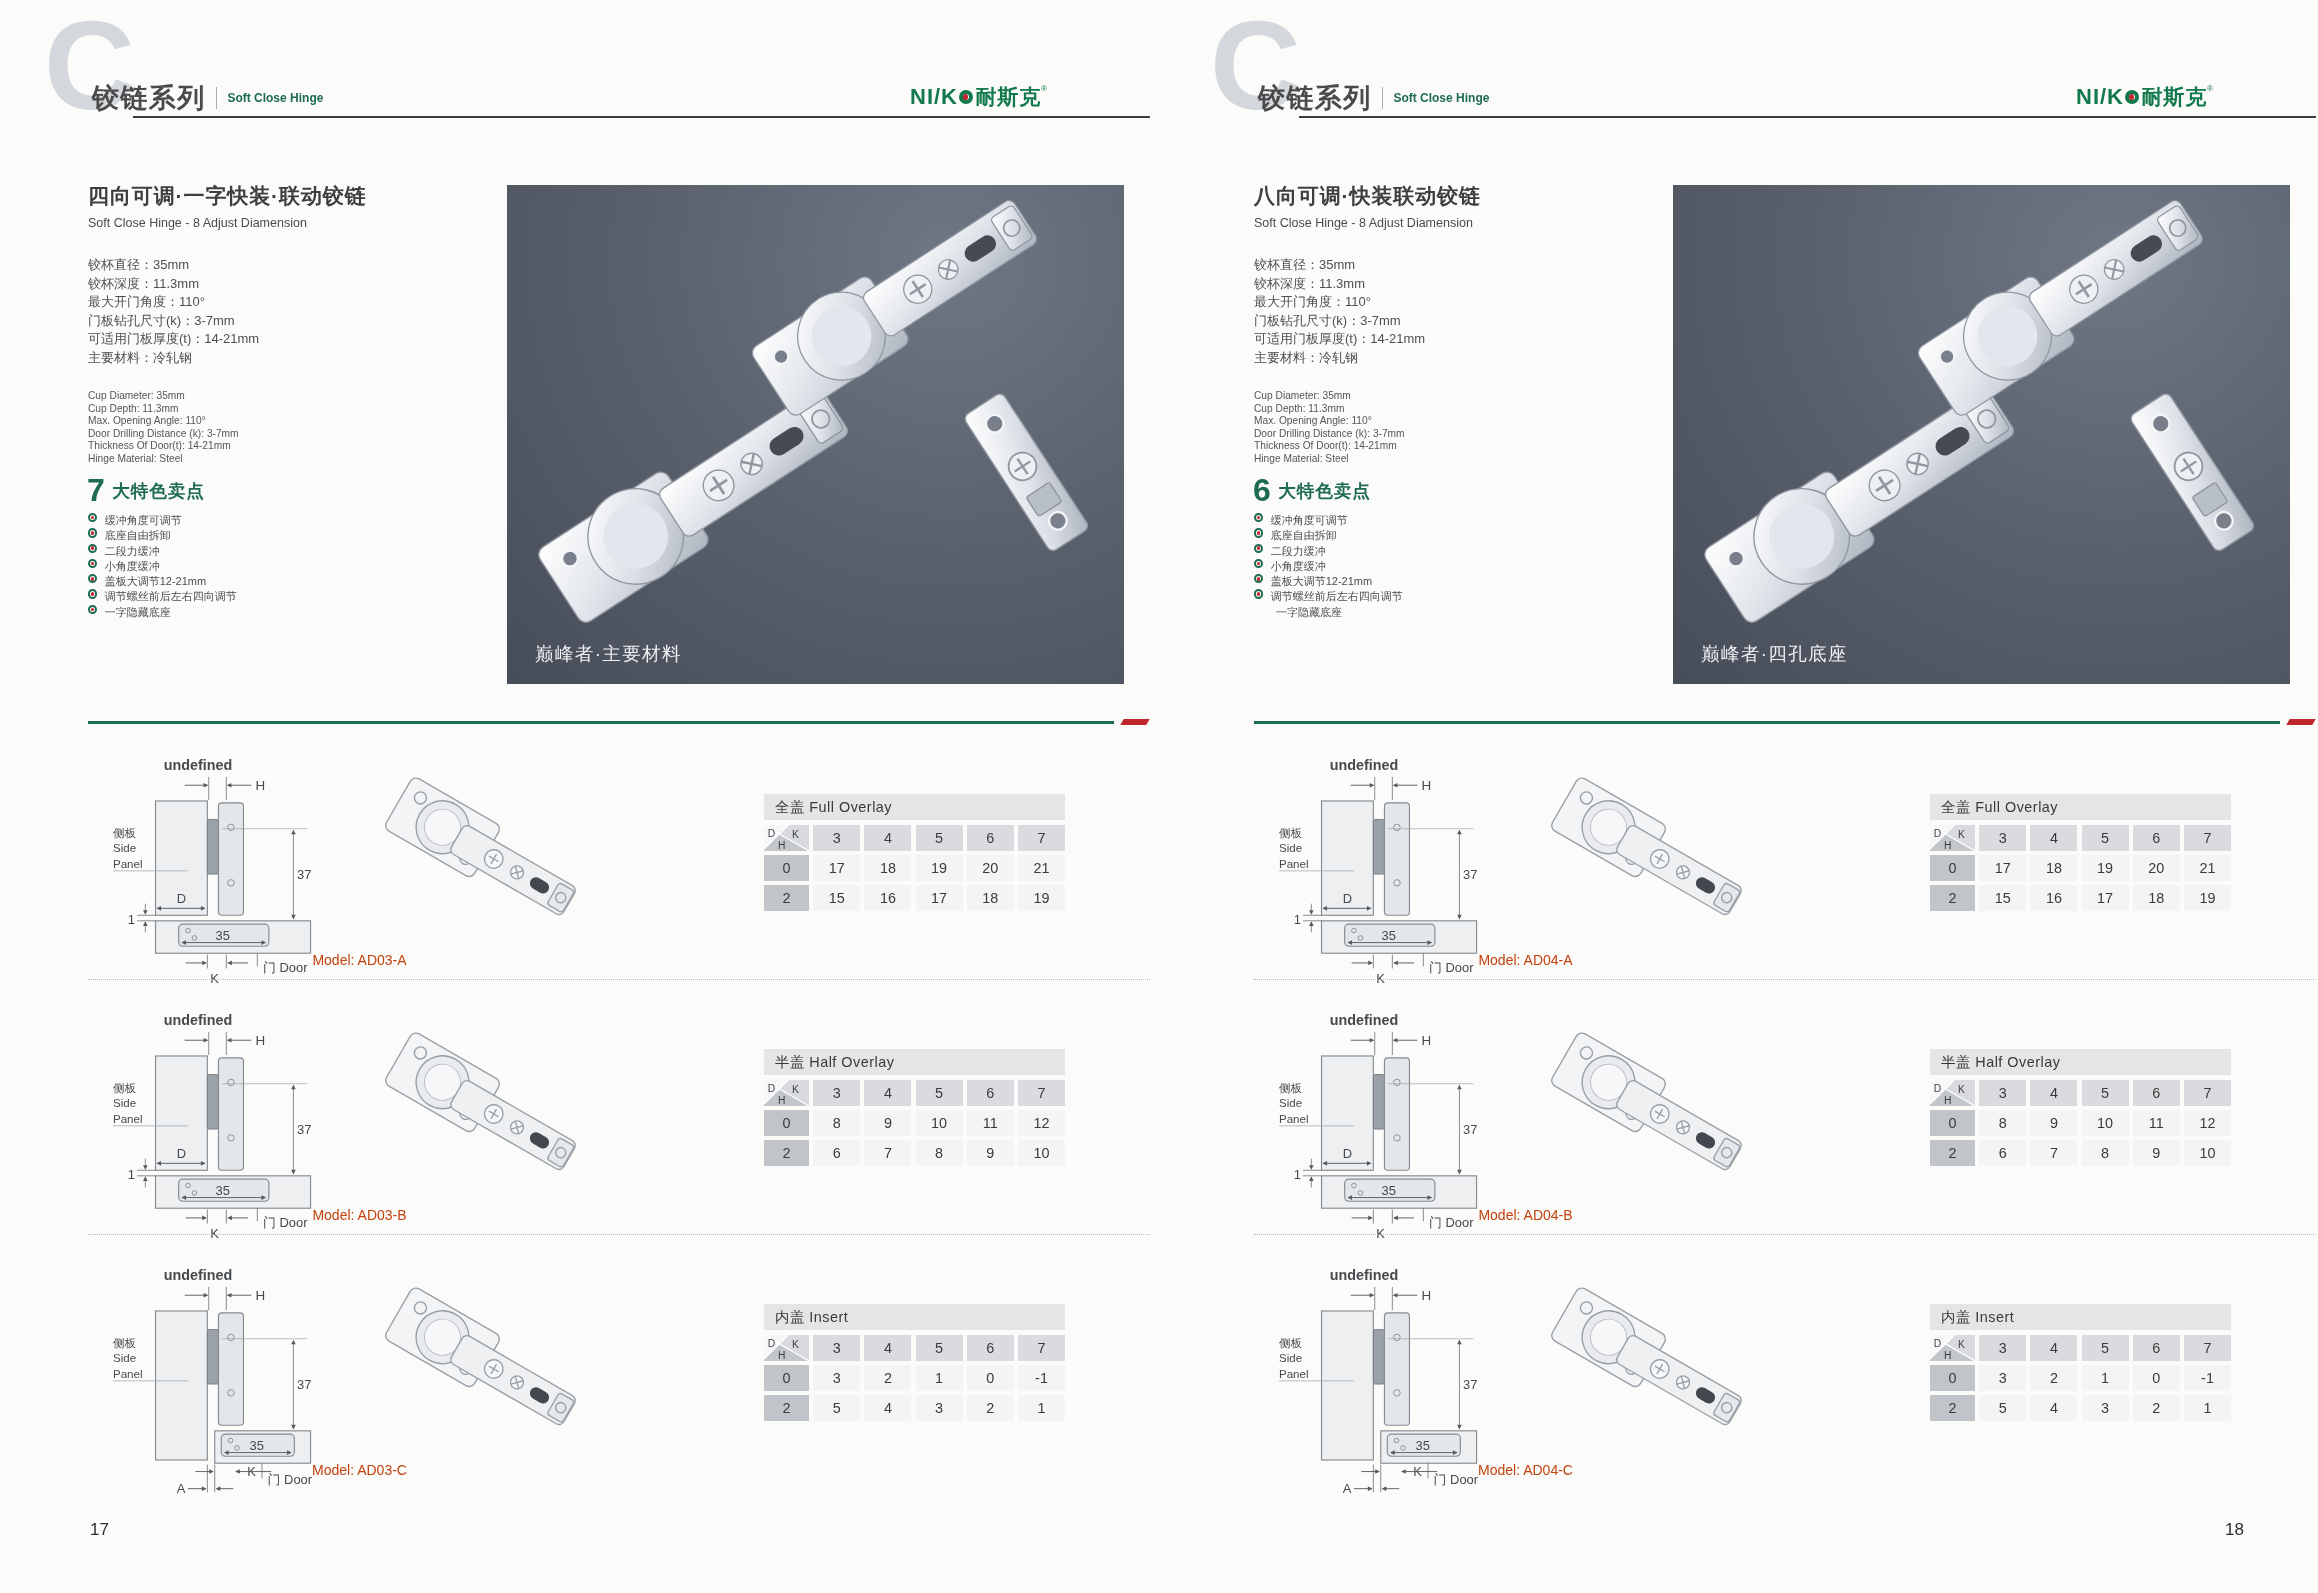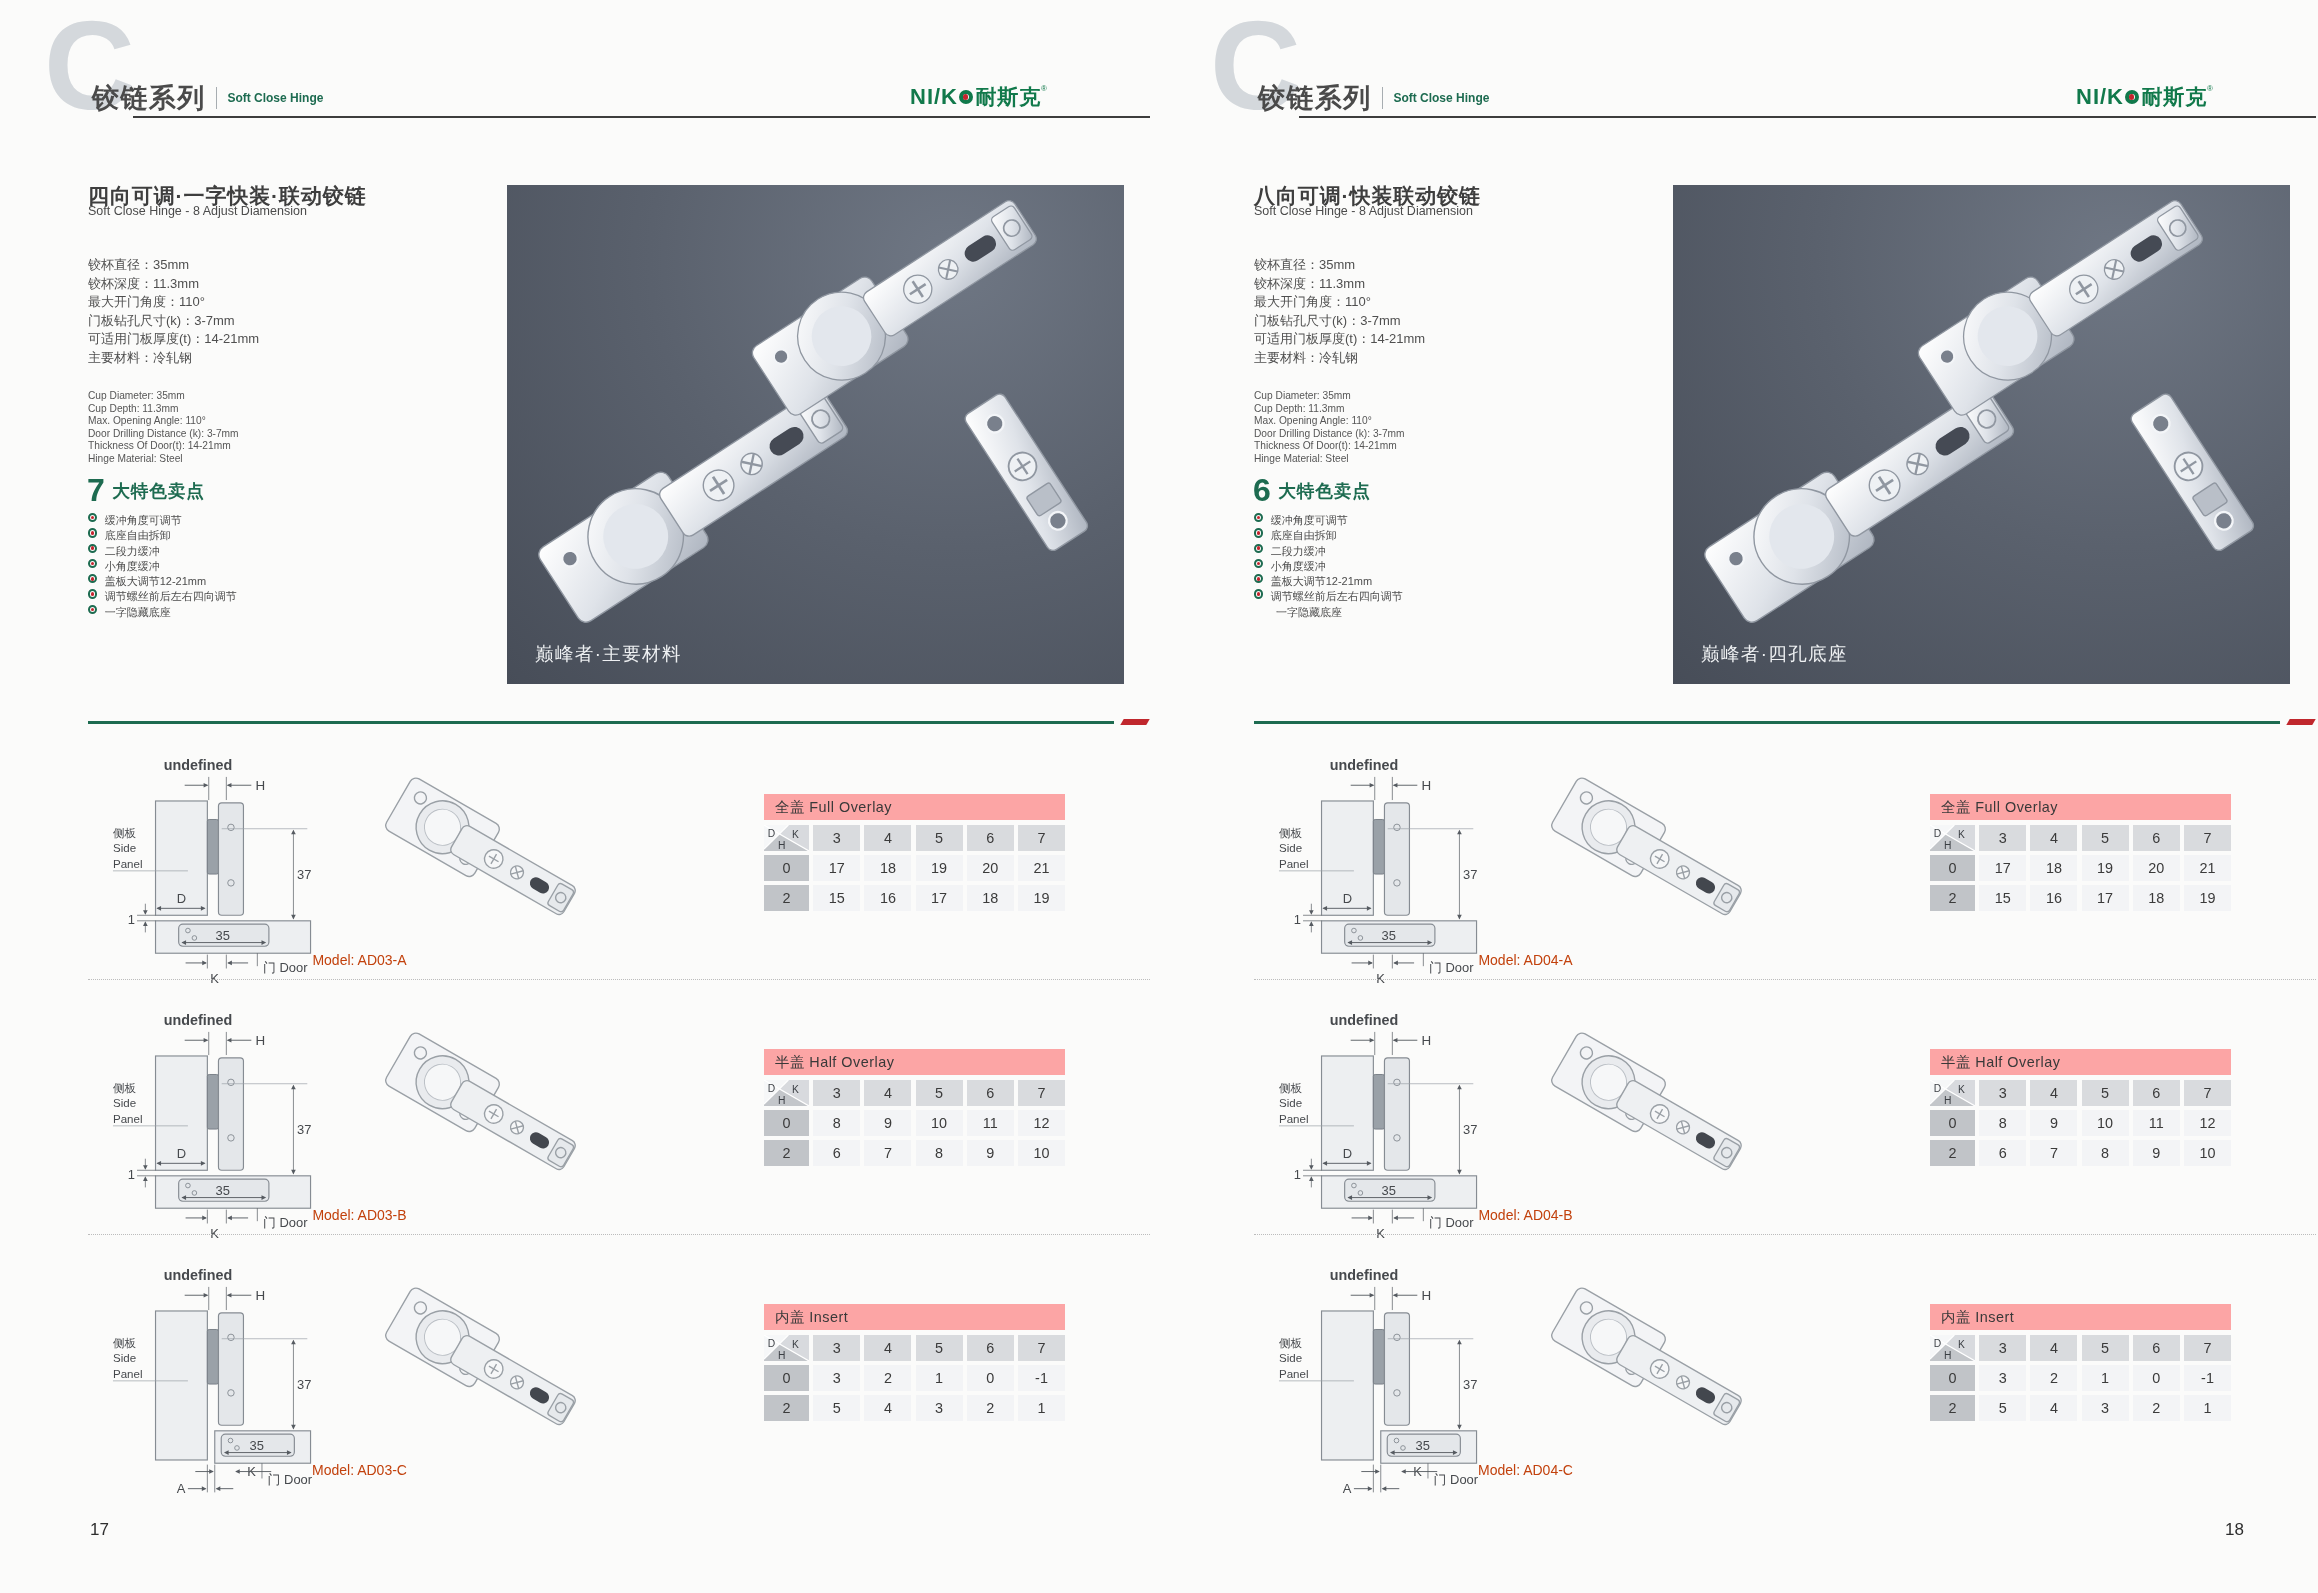--- a/index.html
+++ b/index.html
@@ -20,21 +20,21 @@
   .head-rule{position:absolute;left:133px;top:116px;width:1017px;height:1.9px;background:#3d3d3d;}
   .logo{position:absolute;right:119px;top:83px;display:flex;align-items:center;color:var(--logo-green);z-index:2;}
   .logo-en{font-size:22px;font-weight:bold;letter-spacing:0.9px;}
   .logo-o{display:inline-block;width:14px;height:14px;border:4.2px solid var(--logo-green);border-radius:50%;position:relative;margin:0 2.8px 0 0.9px;}
   .logo-o::after{content:'';position:absolute;left:50%;top:50%;width:5.6px;height:5.6px;margin:-2.8px 0 0 -2.8px;background:var(--red);border-radius:50%;}
   .logo-cjk{font-size:21px;font-weight:bold;letter-spacing:0.9px;}
   .logo-reg{font-size:8px;align-self:flex-start;margin-top:0.9px;}
 
   
   .title-cn{position:absolute;left:88px;top:182px;font-size:21px;font-weight:bold;color:var(--ink);letter-spacing:0.9px;}
-  .title-en{position:absolute;left:88px;top:204px;font-size:12.5px;color:#4b4b4b;}
+  .title-en{position:absolute;left:88px;top:216px;font-size:12.5px;color:#4b4b4b;}
   .specs-cn{position:absolute;left:88px;top:256px;}
   .spec-line-cn{font-size:13px;color:var(--mid);line-height:18.5px;}
   .specs-en{position:absolute;left:88px;top:390px;}
   .spec-line-en{font-size:10.2px;color:#565656;line-height:12.5px;}
   .feat-head{position:absolute;left:87px;top:476px;display:flex;align-items:flex-end;gap:7.4px;color:var(--green);}
   .feat-num{font-size:32px;font-weight:bold;line-height:29px;}
   .feat-title{font-size:17.6px;font-weight:bold;padding-bottom:1.9px;letter-spacing:0.9px;}
   .features{position:absolute;left:88px;top:513px;}
   .feature{display:flex;align-items:flex-start;gap:7.4px;height:15.3px;font-size:11px;color:#4c4c4c;}
   .f-icon{width:9.3px;height:9.3px;border:2.8px solid var(--green);border-radius:50%;position:relative;flex:0 0 auto;}
@@ -52,21 +52,21 @@
   .divider{position:absolute;left:88px;top:721px;width:1026px;height:3.2px;background:var(--green);}
   .divider-red{position:absolute;left:1122px;top:719px;width:26px;height:6px;background:#c0272d;transform:skewX(-30deg);}
 
   
   .rows{position:absolute;left:0;top:742px;width:1166px;height:788px;}
   .prow{position:absolute;left:0;width:1166px;height:255px;}
   .diagram{position:absolute;left:109px;top:9.3px;width:218px;height:236px;}
   .diagram text{font-family:"Liberation Sans","DejaVu Sans",sans-serif;fill:#46494d;}
   .hinge{position:absolute;left:345px;top:32px;width:246px;height:176px;}
   .spec-table{position:absolute;left:764px;top:52px;width:301px;}
-  .t-title{height:26px;background:#fca5a5;color:#393939;font-size:14.4px;display:flex;align-items:center;padding-left:11px;margin-bottom:4.6px;letter-spacing:0.5px;}
+  .t-title{height:26px;background:#e5e5e5;color:#393939;font-size:14.4px;display:flex;align-items:center;padding-left:11px;margin-bottom:4.6px;letter-spacing:0.5px;}
   .t-grid{display:grid;grid-template-columns:45px repeat(5,1fr);gap:4.2px;}
   .cell{height:26px;display:flex;align-items:center;justify-content:center;font-size:14.4px;color:#3b3b3b;}
   .kh{background:#d9dbde;}
   .lab{background:#c1c4c8;}
   .val{background:#f3f4f6;}
   .corner{background:#fff;padding:0;position:relative;}
   .corner svg{position:absolute;inset:0;width:100%;height:100%;}
   .model{position:absolute;left:109px;top:210px;width:501px;text-align:center;font-size:14px;color:#c2410c;}
   .dotline{position:absolute;left:88px;top:237px;width:1062px;border-top:1.4px dotted #bcbcbc;}
 

